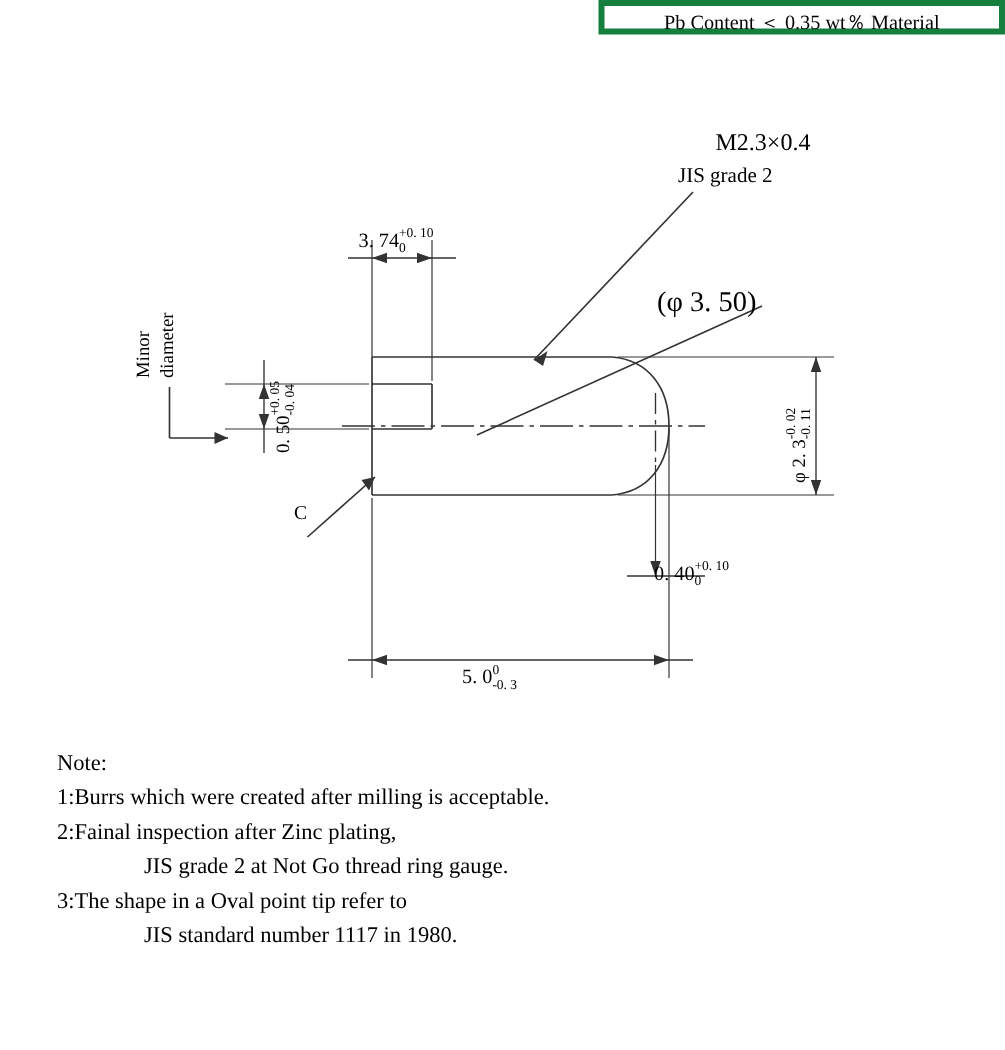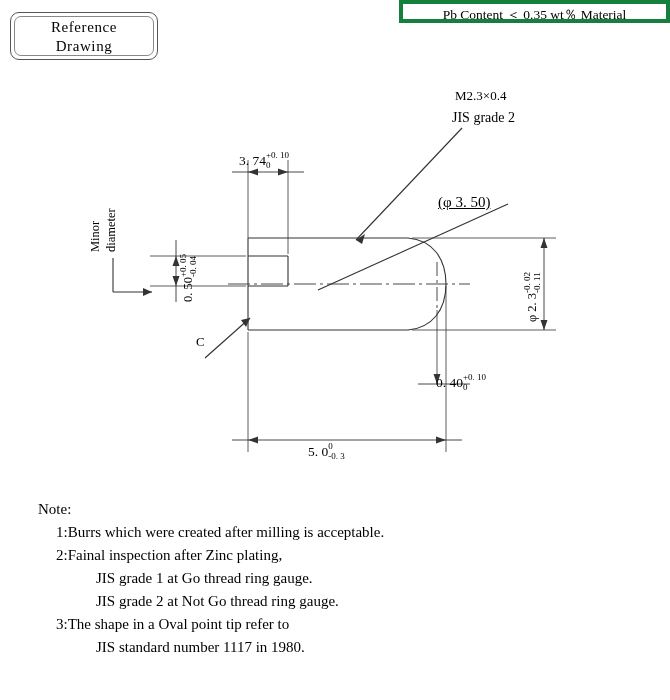--- a/index.html
+++ b/index.html
@@ -94,21 +94,21 @@
   
   .notes {
     position: absolute;
     left: 38px;
     top: 498px;
     width: 600px;
     font-size: 15px;
     line-height: 23px;
   }
   .notes .n-head { margin-left: 0px; }
-  .notes .n-item { margin-left: 18px; }
+  .notes .n-item { }
   .notes .n-sub  { margin-left: 58px; }
   .dim-note {
     position: absolute;
     right: 12px;
     bottom: 8px;
     font-size: 14.5px;
     white-space: nowrap;
   }
 </style>
 </head>
@@ -174,64 +174,56 @@
       <polygon points="437,384 433.5,374 440.5,374" fill="#333" stroke="none"></polygon>
 
       <line x1="248" y1="332" x2="248" y2="452" stroke-width="0.8"></line>
       <line x1="446" y1="286" x2="446" y2="452" stroke-width="0.8"></line>
       <line x1="232" y1="440" x2="462" y2="440" stroke-width="0.9"></line>
       <polygon points="248,440 258,436.5 258,443.5" fill="#333" stroke="none"></polygon>
       <polygon points="446,440 436,436.5 436,443.5" fill="#333" stroke="none"></polygon>
     </g>
   </svg>
 
-  <div class="ref-box">
-    <div class="ref-box-inner"></div>
-    <div class="ref-text">
-      <div>Reference</div>
-      <div>Drawing</div>
-    </div>
-  </div>
 
   <div class="pb-box">Pb Content ＜ 0.35 wt％ Material</div>
 
-  <div class="lbl" style="left:455px; top:88px; font-size:13px;">M2.3×0.4</div>
+  <div class="lbl" style="left:477px; top:88px; font-size:16px;">M2.3×0.4</div>
   <div class="lbl" style="left:452px; top:110px; font-size:14px;">JIS grade 2</div>
 
   <div class="vert" style="left:88px; top:252px;">Minor</div>
   <div class="vert" style="left:104px; top:252px;">diameter</div>
 
   <div class="lbl" style="left:239px; top:152px;">
     <span>3. 74</span><span class="frac"><span>+0. 10</span><span>0</span></span>
   </div>
 
   <div class="vert" style="left:180px; top:302px;">
     <span>0. 50</span><span class="frac"><span>+0. 05</span><span>-0. 04</span></span>
   </div>
 
   <div class="lbl" style="left:196px; top:334px; font-size:13px;">C</div>
 
-  <div class="lbl" style="left:438px; top:194px; font-size:15px;text-decoration:underline;">(φ 3. 50)</div>
+  <div class="lbl" style="left:438px; top:194px; font-size:19px;">(φ 3. 50)</div>
 
   <div class="vert" style="left:524px; top:322px;">
     <span>φ 2. 3</span><span class="frac"><span>-0. 02</span><span>-0. 11</span></span>
   </div>
 
   <div class="lbl" style="left:436px; top:374px;">
     <span>0. 40</span><span class="frac"><span>+0. 10</span><span>0</span></span>
   </div>
 
   <div class="lbl" style="left:308px; top:443px;">
     <span>5. 0</span><span class="frac"><span>0</span><span>-0. 3</span></span>
   </div>
 
   <div class="notes">
     <div class="n-head">Note:</div>
     <div class="n-item">1:Burrs which were created after milling is acceptable.</div>
     <div class="n-item">2:Fainal inspection after Zinc plating,</div>
-    <div class="n-sub">JIS grade 1 at Go thread ring gauge.</div>
     <div class="n-sub">JIS grade 2 at Not Go thread ring gauge.</div>
     <div class="n-item">3:The shape in a Oval point tip refer to</div>
     <div class="n-sub">JIS standard number 1117 in 1980.</div>
   </div>
 
 
 </div>
 
 </body></html>

